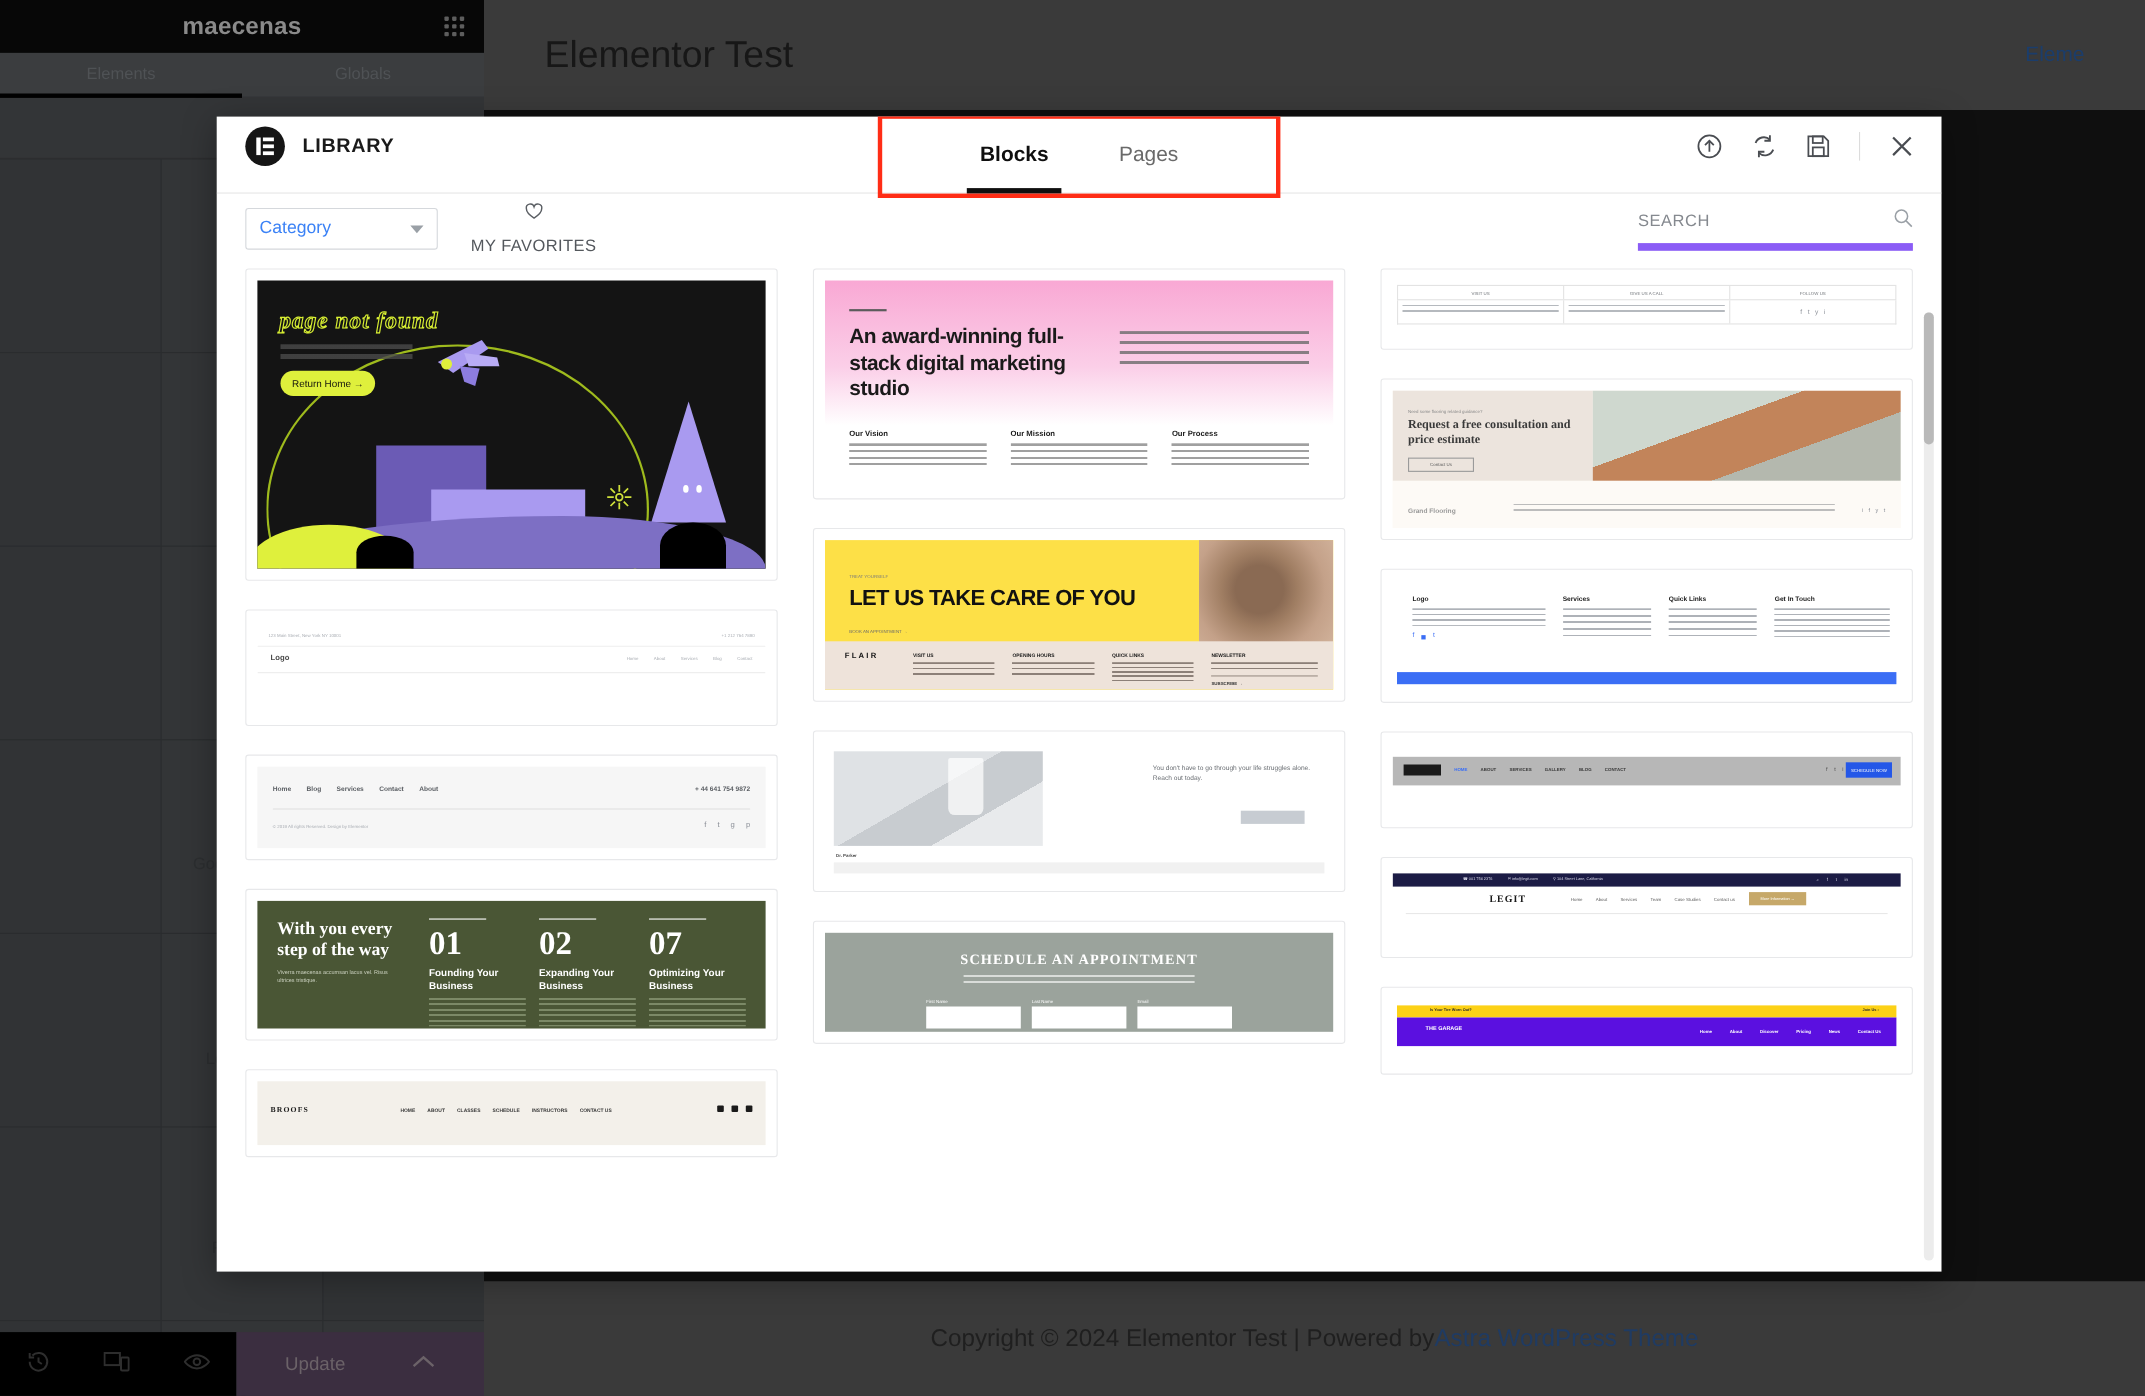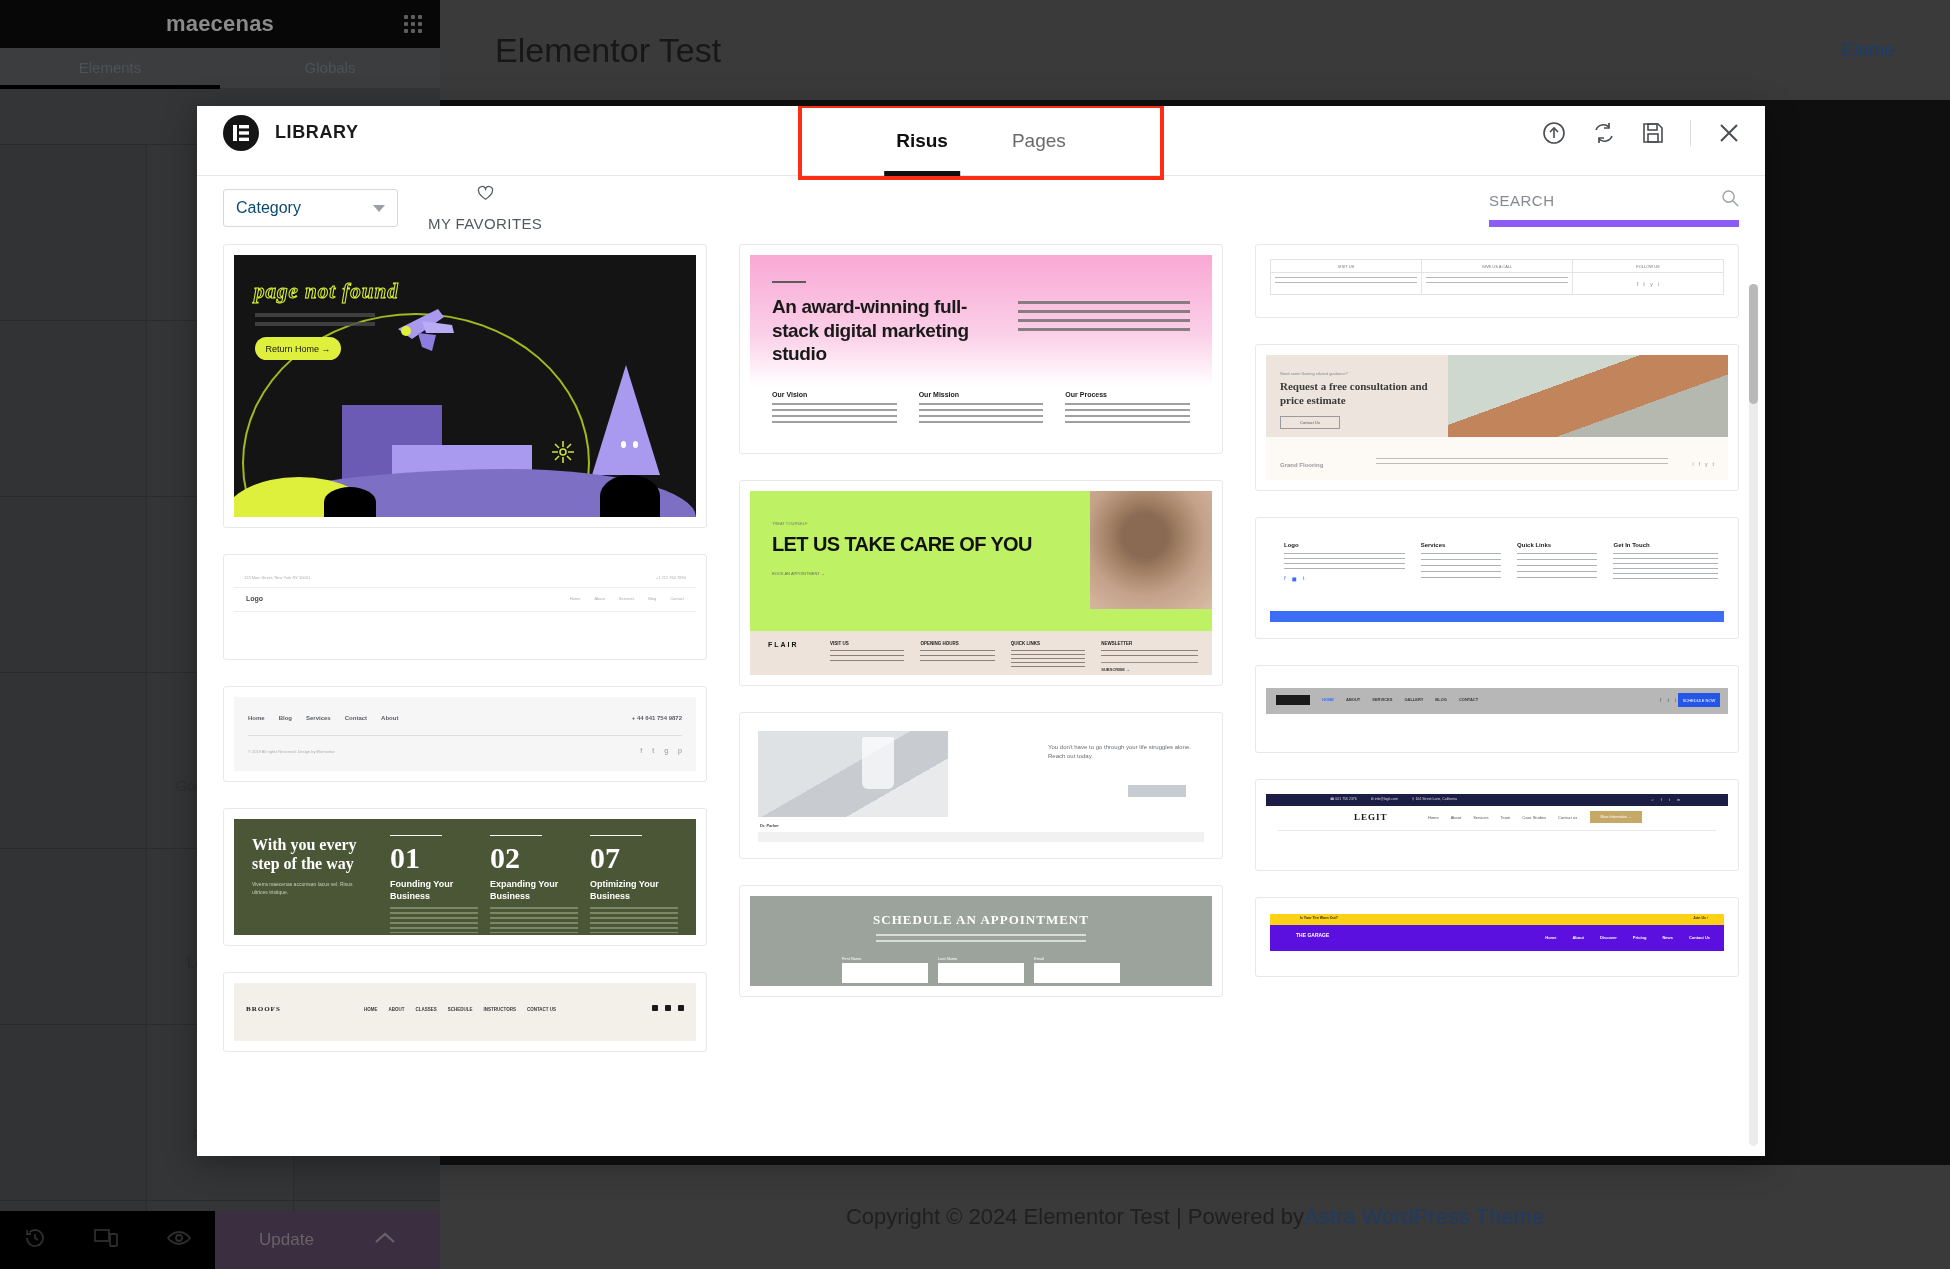--- a/index.html
+++ b/index.html
@@ -154,21 +154,21 @@
 
   #modal-toolbar {
     height: 64px; flex: 0 0 64px;
     display: flex; align-items: center;
     padding: 0 26px;
   }
   #category-select {
     width: 175px; height: 38px;
     border: 1px solid #d5d8dc; border-radius: 3px;
     display: flex; align-items: center; justify-content: space-between;
-    padding: 0 12px; font-size: 16px; color: #0c4a6e;
+    padding: 0 12px; font-size: 16px; color: #3b82f6;
     cursor: pointer; background: #fff;
   }
   .caret { width: 0; height: 0; border-left: 6px solid transparent; border-right: 6px solid transparent; border-top: 7px solid #9aa0a6; }
   #my-favorites {
     display: flex; align-items: center; gap: 11px;
     margin-left: 30px; font-size: 15px; color: #54585d;
     letter-spacing: .4px; cursor: pointer; flex-direction: column;
   }
   #search-wrap {
     margin-left: auto; width: 250px;
@@ -248,21 +248,21 @@
   .tmark h3 { font-size: 19px; line-height: 1.24; color: #1a1a1a; font-weight: bold; letter-spacing: -.4px; max-width: 200px; }
   .tmark .dash { width: 34px; height: 2px; background: #5b5b5b; margin-bottom: 12px; }
 
   .tfooter-simple { background: #f6f6f6; height: 74px; position: relative; }
 
   .tgreen { background: #4a5635; height: 116px; position: relative; padding: 16px 18px; }
   .tgreen h4 { font-family: "Liberation Serif", serif; font-size: 16px; color: #fff; line-height: 1.2; font-weight: bold; max-width: 120px; }
   .tgreen .num { font-family: "Liberation Serif", serif; font-size: 30px; color: #fff; font-weight: bold; line-height: 1; }
   .tgreen .stepttl { font-size: 9px; color: #fff; font-weight: bold; margin-top: 6px; line-height: 1.3; }
 
-  .tbeauty { background: #bef264; height: 184px; position: relative; }
+  .tbeauty { background: #fde047; height: 136px; position: relative; }
   .tbeauty h3 { position: absolute; left: 22px; top: 42px; font-size: 20px; font-weight: bold; color: #111; letter-spacing: -.6px; }
   .tbeauty .photo { position: absolute; right: 0; top: 0; width: 122px; height: 118px;
     background: radial-gradient(circle at 45% 38%, #8a6a53 0 22%, #a07e63 35%, #c4a189 60%, #d9bda6 100%); }
   .tbeauty .fbar { position: absolute; left: 0; right: 0; bottom: 0; height: 44px; background: #eee3da; }
 
   .tconsult { background: #fdfaf6; height: 125px; position: relative; }
   .tconsult .left { position: absolute; left: 0; top: 0; width: 182px; height: 82px; background: #ece4dd; padding: 16px 14px; }
   .tconsult h4 { font-family: "Liberation Serif", serif; font-size: 11px; color: #3a3a3a; line-height: 1.25; }
   .tconsult .photo { position: absolute; left: 182px; top: 0; right: 0; height: 82px;
     background: linear-gradient(160deg, #cfd8cf 0 38%, #c2845a 38% 66%, #b4b8ae 66% 100%); }
@@ -486,21 +486,21 @@
           <rect x="1" y="1" width="4" height="16"></rect>
           <rect x="7" y="1" width="10" height="3.4"></rect>
           <rect x="7" y="7.3" width="10" height="3.4"></rect>
           <rect x="7" y="13.6" width="10" height="3.4"></rect>
         </svg>
       </span>
       <span id="brand-title">LIBRARY</span>
     </div>
 
     <div id="modal-tabs">
-      <div class="modal-tab active">Risus</div>
+      <div class="modal-tab active">Blocks</div>
       <div class="modal-tab">Pages</div>
     </div>
     <div id="tabs-annotation"></div>
 
     <div id="modal-header-actions">
       <span class="hdr-icon">
         <svg width="24" height="24" viewBox="0 0 24 24" fill="none" stroke="currentColor" stroke-width="1.6">
           <circle cx="12" cy="12" r="10"></circle>
             <path d="M12 17V7"></path>
             <path d="M8 11l4-4 4 4"></path>

